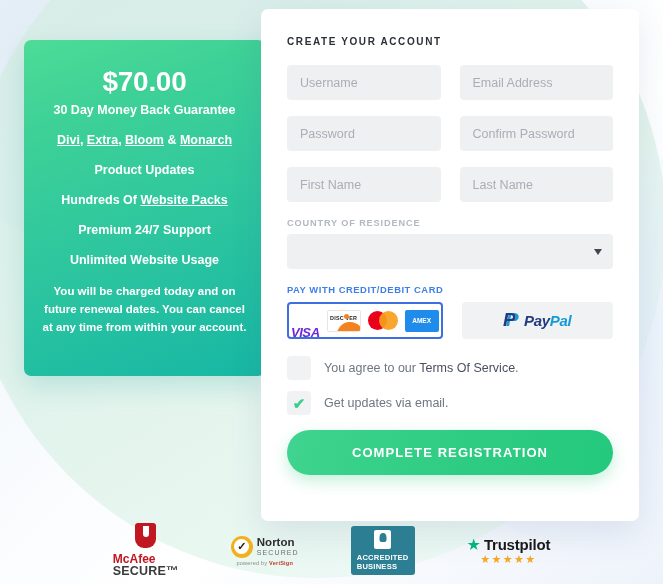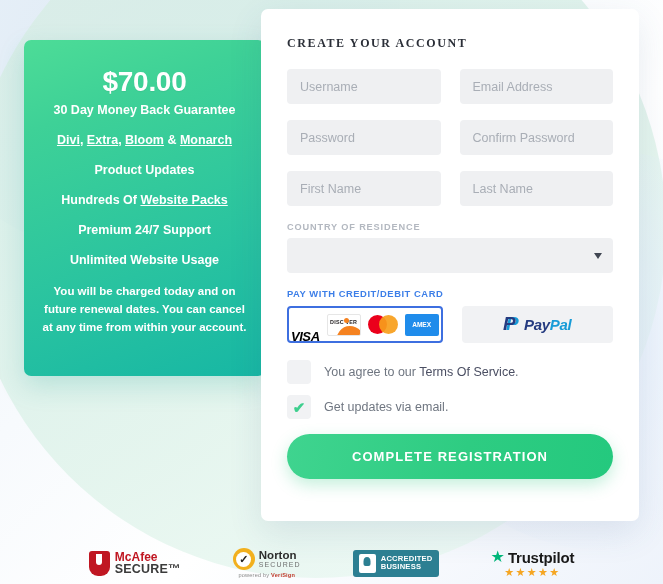--- a/index.html
+++ b/index.html
@@ -87,26 +87,25 @@
     position: absolute;
     left: 261px; top: 9px;
     width: 378px; height: 512px;
     background: #ffffff;
     border-radius: 7px;
     box-shadow: 0 12px 34px rgba(60,90,130,.12);
     padding: 27px 26px 20px;
     z-index: 3;
   }
   .form-title {
-    font-size: 12px;
+    font-size: 10px;
     font-weight: 700;
     letter-spacing: 1.6px;
     color: #2b2f38;
     margin-bottom: 18px;
-    font-family: Liberation Serif, serif;
   }
   .row {
     display: flex;
     gap: 19px;
     margin-bottom: 16px;
   }
   .field {
     flex: 1 1 0;
     min-width: 0;
   }
@@ -185,21 +184,21 @@
     cursor: pointer;
   }
   .pay-option.selected {
     background: #ffffff;
     border: 2px solid #3d6fe0;
   }
 
   
   .logo-visa {
     font-size: 13px; font-weight: 700; font-style: italic;
-    color: #000000; letter-spacing: -.4px;
+    color: #6d28d9; letter-spacing: -.4px;
     font-family: "Liberation Sans", sans-serif;
     margin-top: 24px;
   }
   .logo-discover {
     position: relative;
     width: 34px; height: 22px;
     background: #ffffff;
     border: 1px solid #e6e6e6;
     border-radius: 2px;
     overflow: hidden;
@@ -305,21 +304,21 @@
   
   .badges {
     position: absolute;
     left: 0; right: 0; bottom: 6px;
     display: flex;
     align-items: center;
     justify-content: center;
     gap: 52px;
     z-index: 4;
   }
-  .badge { display: flex; align-items: center; }
+  .badge { display: flex; align-items: center; flex-direction: column; }
 
   
   .mcafee { gap: 5px; }
   .mcafee-shield {
     width: 21px; height: 25px;
     background: #c01722;
     border-radius: 3px 3px 9px 9px;
     position: relative;
   }
   .mcafee-shield::after {

